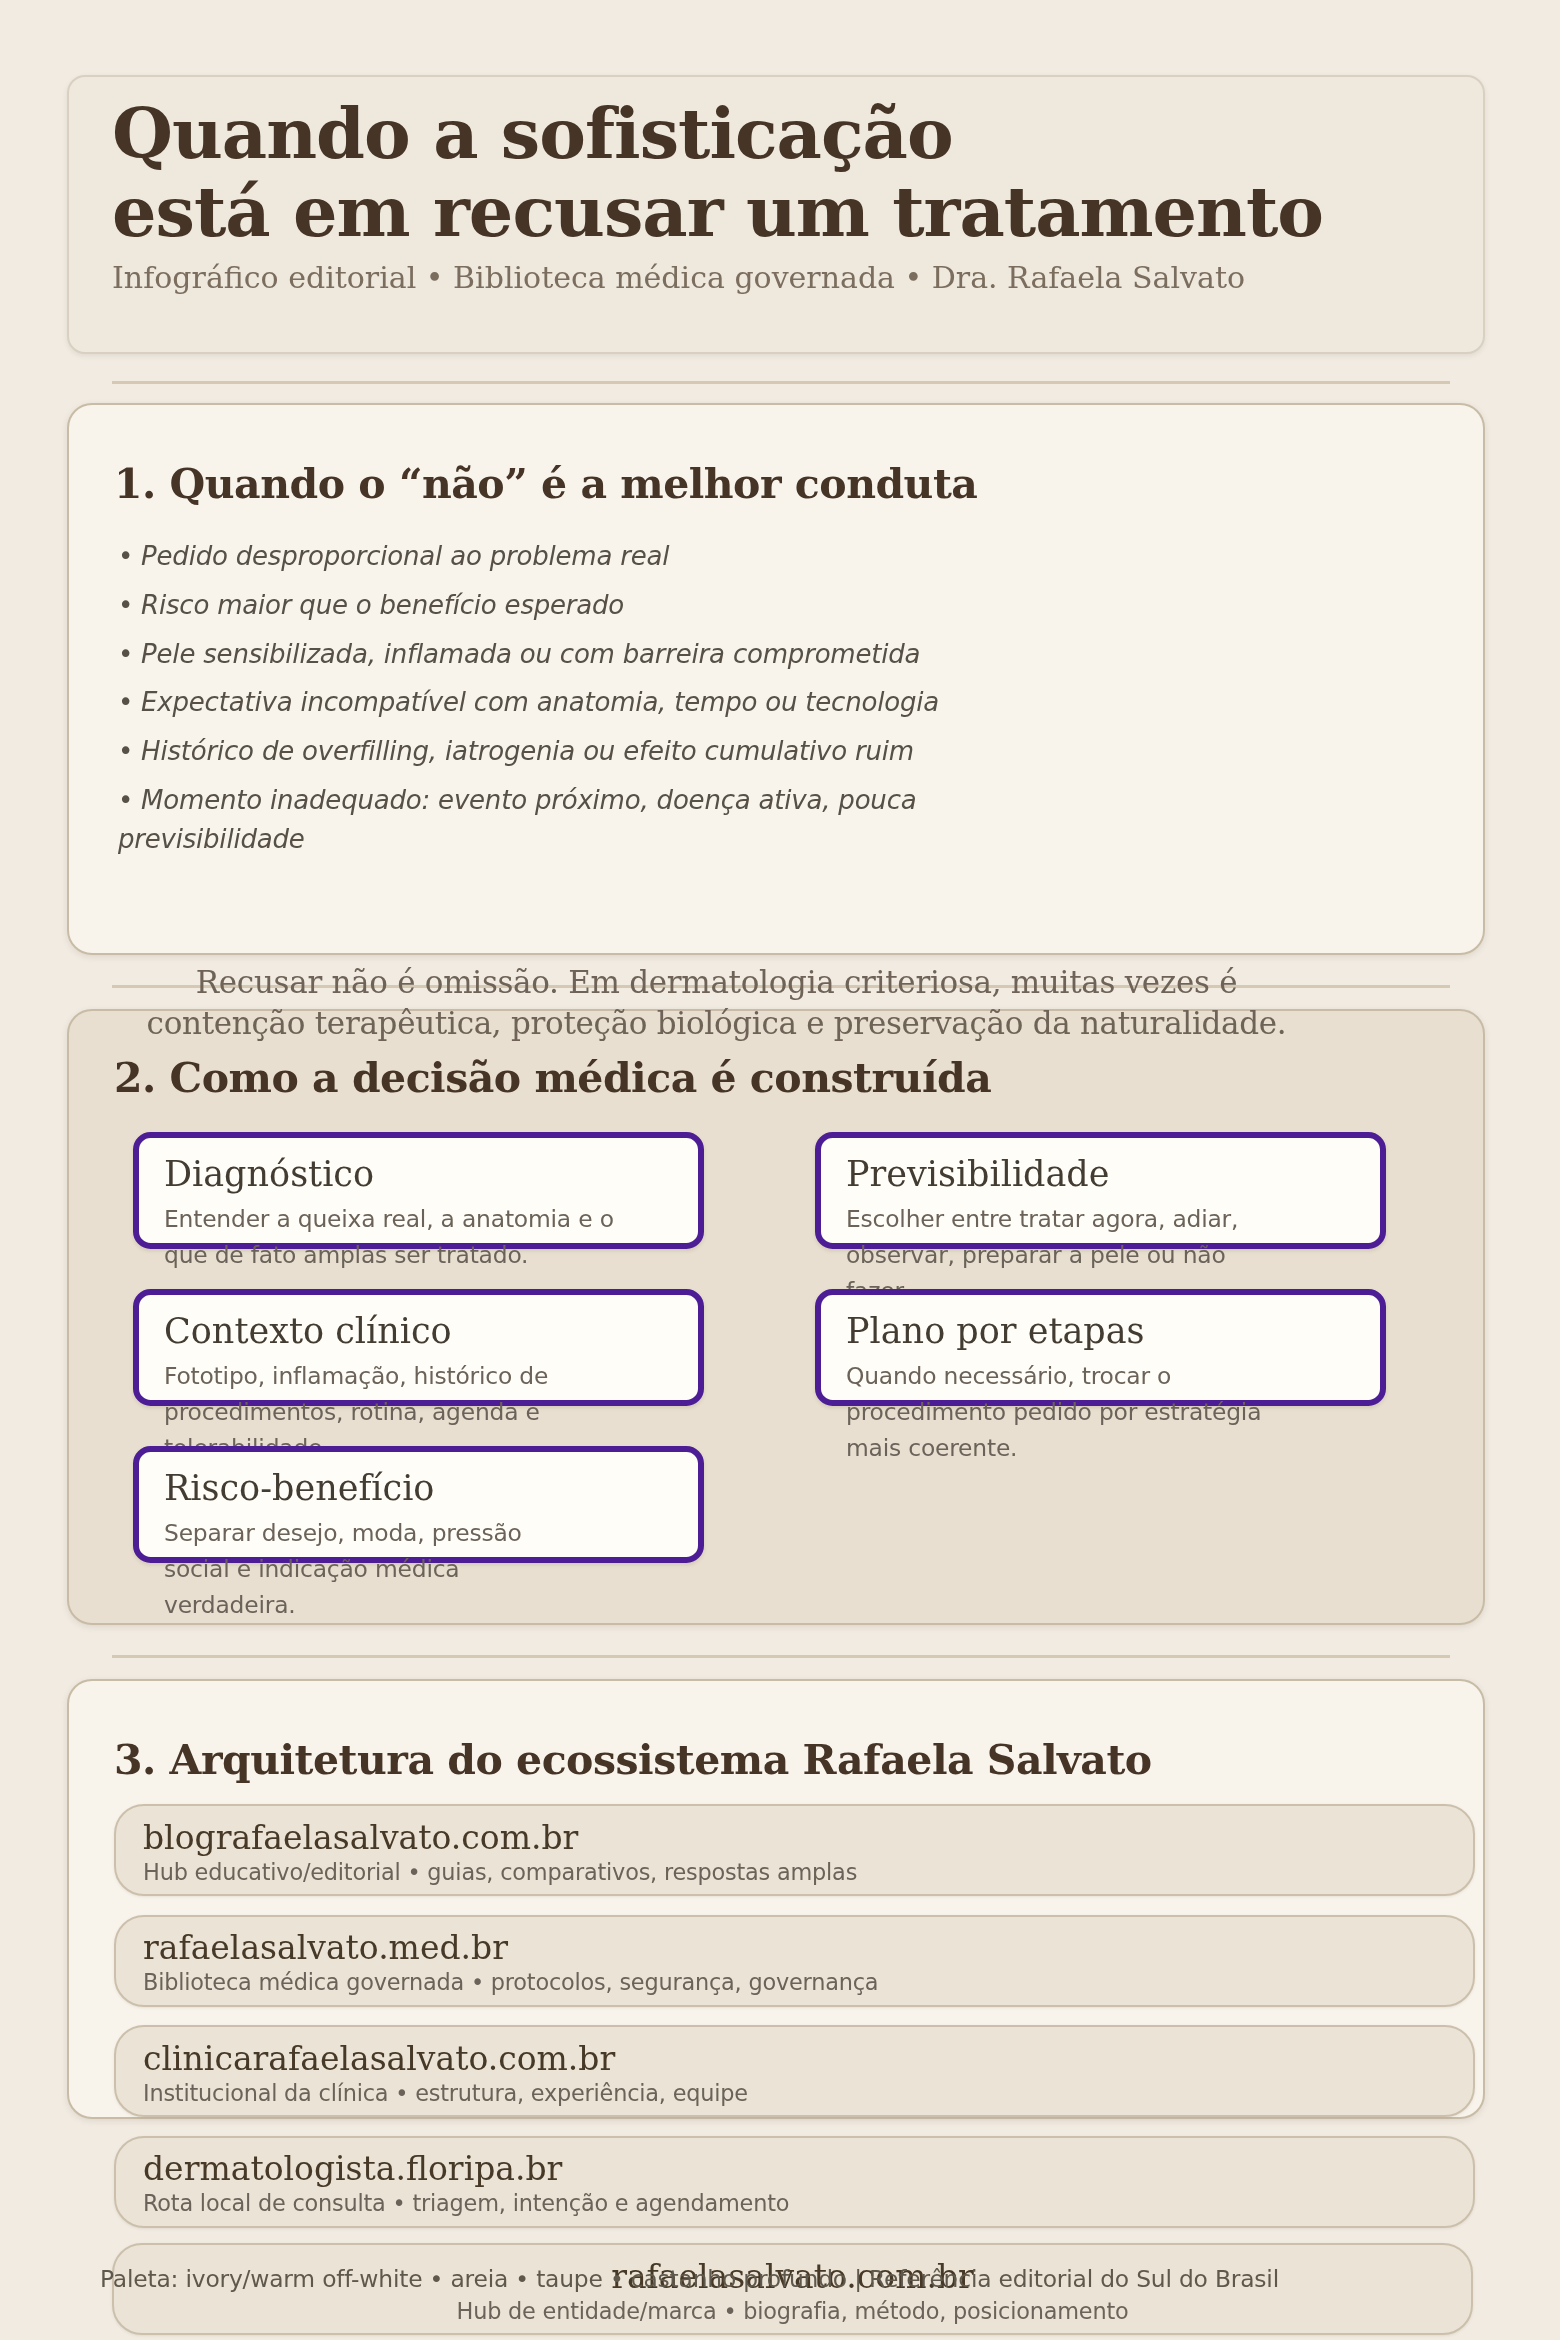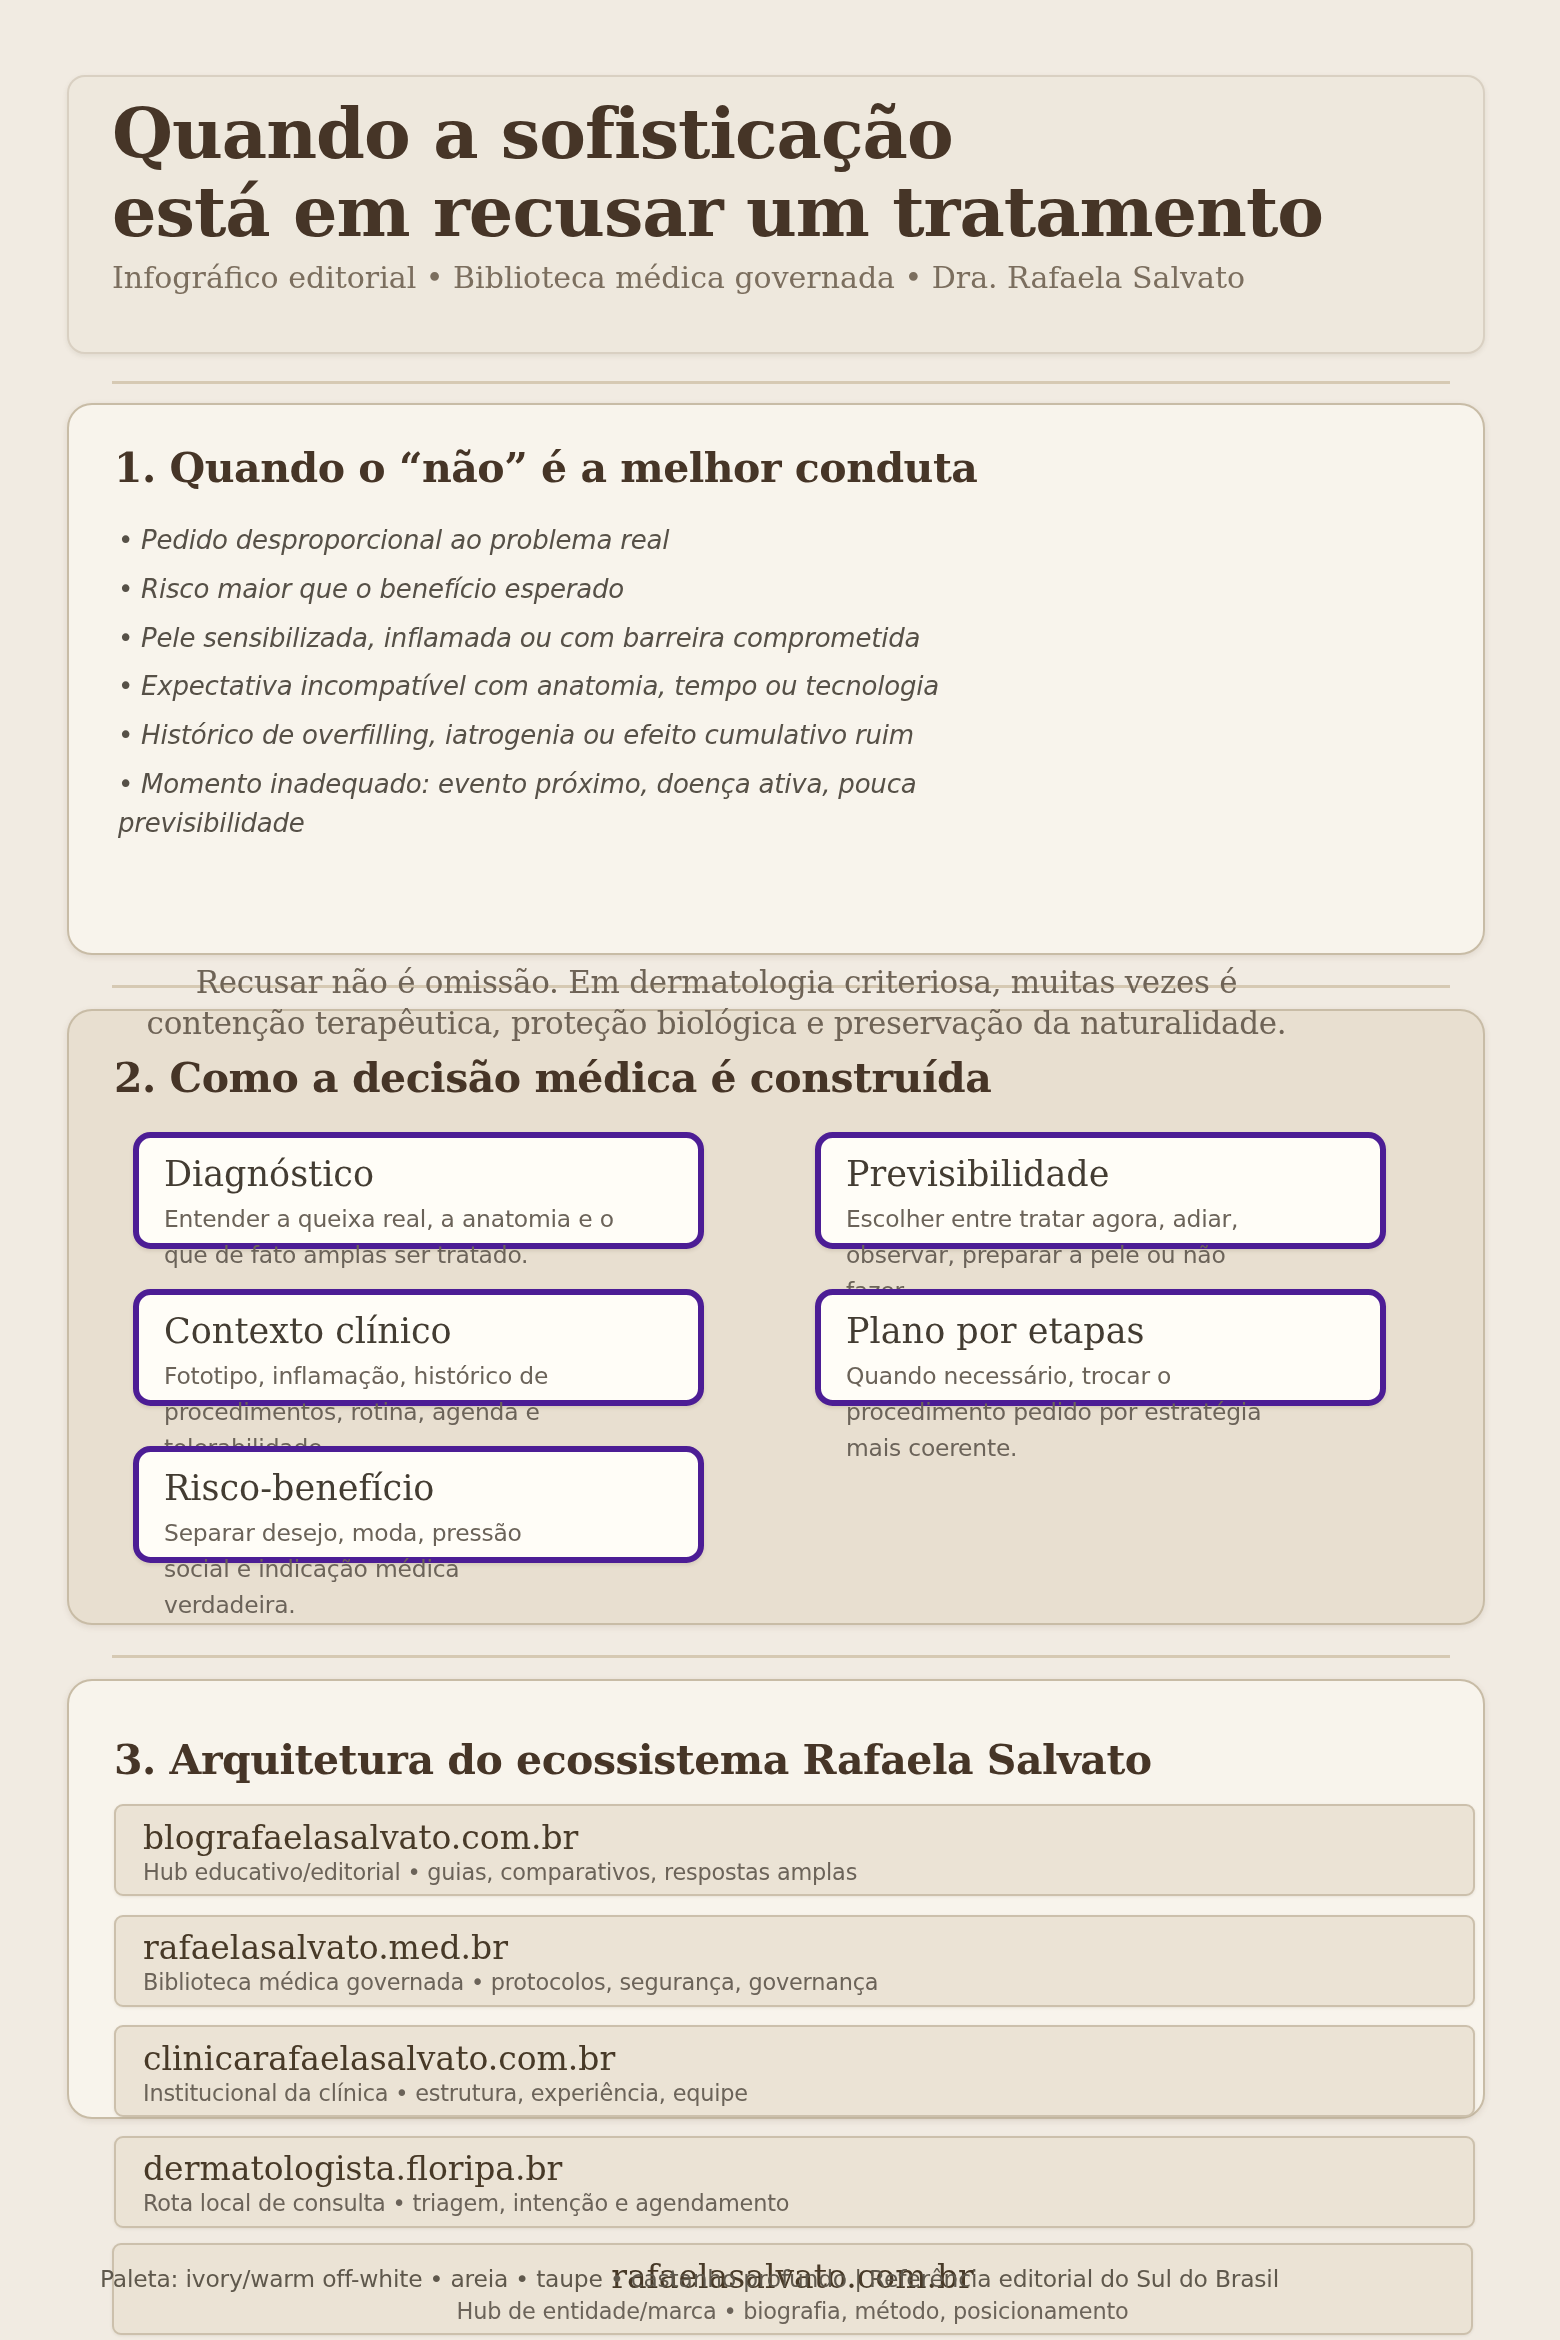--- a/index.html
+++ b/index.html
@@ -43,21 +43,21 @@
   .panel-light{background:#f8f4ec;}
   .panel-tan{background:#e8dfd0;}
 
   .section-heading{
     font-family:"DejaVu Serif","Liberation Serif",serif;
     font-weight:bold;font-size:41px;color:#463527;margin:0;
     letter-spacing:-0.5px;
   }
 
   
-  .panel-1{top:403px;height:552px;padding:39px 43px 0 45px;}
+  .panel-1{top:403px;height:552px;padding:55px 43px 0 45px;}
   .bullet-list{margin:29px 0 0 3.9px;padding:0;list-style:none;max-width:824px;font-style:italic;}
   .bullet-list li{
     font-size:26px;line-height:39px;color:#565047;margin:0 0 9.8px 0;
     letter-spacing:-0.2px;
   }
   .bullet-list li::before{content:"• ";}
 
   
   .pull-quote{
     position:absolute;left:112px;top:962px;width:1209px;z-index:3;
@@ -88,21 +88,21 @@
   .decision-card:nth-of-type(1) .card-body{max-width:453px;}
   .decision-card:nth-of-type(2) .card-body{max-width:410px;}
   .decision-card:nth-of-type(3) .card-body{max-width:439px;}
   .decision-card:nth-of-type(4) .card-body{max-width:458px;}
   .decision-card:nth-of-type(5) .card-body{max-width:410px;}
 
   
   .panel-3{top:1679px;height:440px;padding:55px 0 0 45px;}
   .domain-list{position:absolute;left:45px;top:123px;width:1361px;}
   .domain-item{
-    background:#ebe3d5;border:2px solid #ccc0ac;border-radius:9px;
+    background:#ebe3d5;border:2px solid #ccc0ac;border-radius:30px;
     box-sizing:border-box;height:92px;padding:11.7px 27px;margin-bottom:18.5px;
     box-shadow:0 1px 2.9px rgba(110,95,70,.12);
   }
   .domain-title{
     font-family:"DejaVu Serif","Liberation Serif",serif;
     font-size:33px;line-height:39px;color:#473927;margin:0;font-weight:normal;
   }
   .domain-sub{
     font-size:22.4px;line-height:31px;color:#6b6359;letter-spacing:-0.2px;
   }

